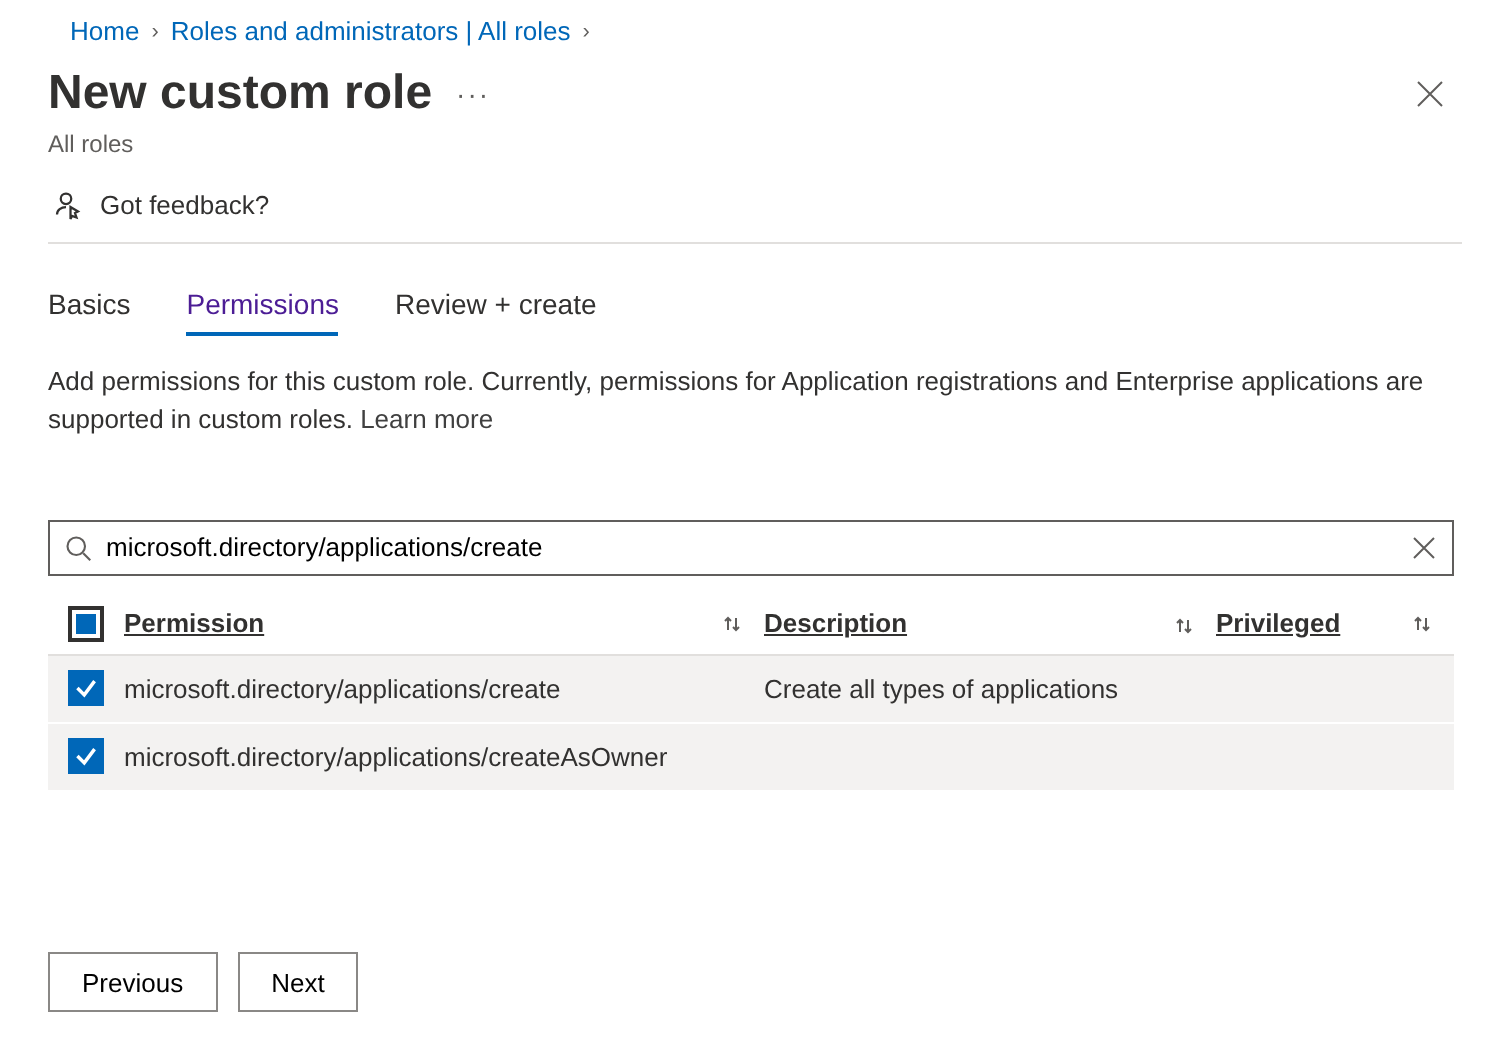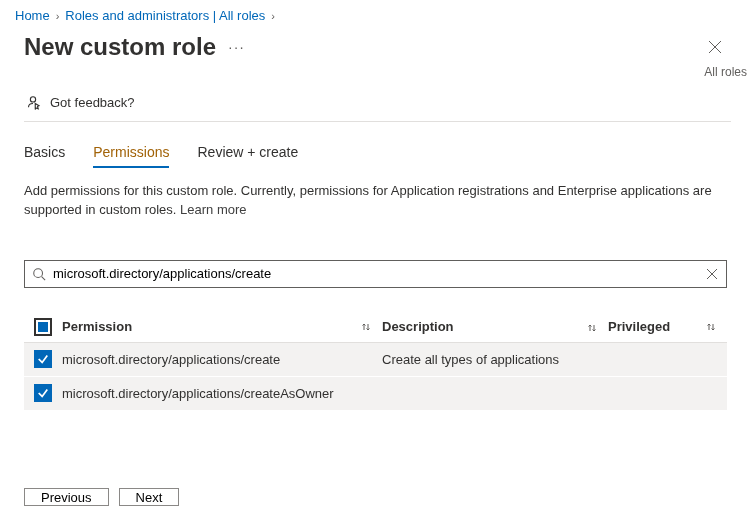--- a/index.html
+++ b/index.html
@@ -10,21 +10,21 @@
       width: 751px;
       height: 520px;
       overflow: hidden;
       background: #fff;
       position: relative;
     }
     .breadcrumb {
       display: flex;
       align-items: center;
       gap: 6px;
-      padding: 8px 20px 2px 15px;
+      padding: 8px 20px 2px 35px;
       font-size: 13px;
     }
     .breadcrumb a {
       color: #0067b8;
       text-decoration: none;
       cursor: pointer;
     }
     .breadcrumb .chev {
       color: #605e5c;
       font-size: 11px;
@@ -52,21 +52,20 @@
       display: flex;
       align-items: center;
       justify-content: center;
       cursor: pointer;
       color: #605e5c;
     }
     .sub-title {
       padding: 2px 4px 0 24px;
       font-size: 12px;
       color: #605e5c;
-      text-align: right;
     }
     .feedback-row {
       display: flex;
       align-items: center;
       gap: 8px;
       padding: 14px 20px 10px 24px;
     }
     .feedback-icon {
       width: 18px;
       height: 18px;
@@ -85,21 +84,21 @@
       gap: 28px;
       margin-top: 22px;
     }
     .tab {
       padding-bottom: 6px;
       cursor: pointer;
       font-size: 14px;
       color: #323130;
     }
     .tab.active {
-      color: #a16207;
+      color: #4c1d95;
       border-bottom: 2px solid #0067b8;
       font-weight: 400;
       text-align: right;
     }
     .desc {
       margin-top: 14px;
       font-size: 13px;
       line-height: 1.45;
       color: #323130;
     }
@@ -136,23 +135,24 @@
       height: 28px;
       padding: 0 28px 0 28px;
       border: 1px solid #605e5c;
       font-family: inherit;
       font-size: 13px;
       outline: none;
     }
     .table-header {
       display: flex;
       align-items: center;
-      margin-top: 24px;
+      margin-top: 9px;
       padding: 6px 0;
       border-bottom: 1px solid #e1dfdd;
+      text-decoration: underline;
     }
     .col-check { width: 38px; display: flex; justify-content: center; }
     .col-perm { width: 320px; display: flex; align-items: center; gap: 6px; }
     .col-desc { width: 226px; display: flex; align-items: flex-end; gap: 6px; }
     .col-priv { flex: 1; display: flex; align-items: center; gap: 4px; }
     .header-label { font-weight: 600; font-size: 13px; }
     .sort-icon {
       width: 12px;
       height: 12px;
       color: #605e5c;
@@ -195,21 +195,21 @@
     }
     .cell-text { font-size: 13px; }
     .footer-row {
       position: absolute;
       bottom: 14px;
       left: 24px;
       display: flex;
       gap: 10px;
     }
     .btn {
-      height: 18px;
+      height: 30px;
       padding: 0 16px;
       border: 1px solid #8a8886;
       background: #fff;
       font-family: inherit;
       font-size: 13px;
       cursor: pointer;
     }
   </style>
 </head>
 <body>

